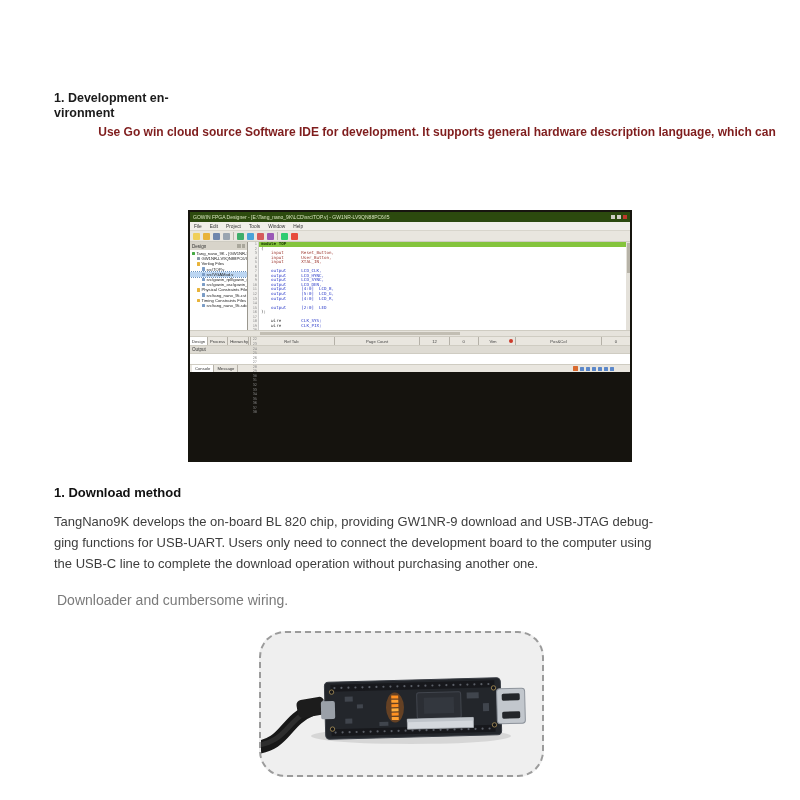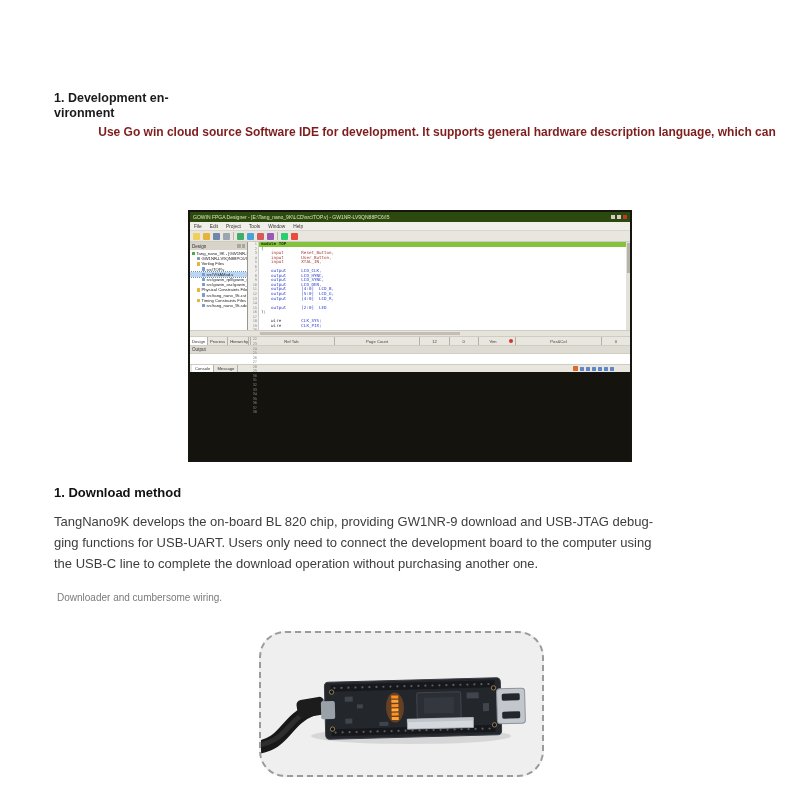--- a/index.html
+++ b/index.html
@@ -7,21 +7,21 @@
         font-family:"Liberation Sans",sans-serif;color:#222;}
   .abs{position:absolute;}
 
   
   .doc-title{left:117px;top:24px;font-size:27px;color:#565b60;letter-spacing:-0.3px;}
   .h1{left:54px;top:91px;font-size:12.5px;font-weight:bold;color:#1b1b1b;line-height:15px;white-space:pre-line;}
   .lead{left:97px;top:125px;width:680px;font-size:12px;font-weight:bold;color:#7f1d1d;text-align:center;}
   .body1{left:47px;top:152px;width:715px;font-size:10.5px;color:#5a5a5a;line-height:13px;white-space:pre-line;}
   .h2{left:54px;top:485px;font-size:13px;font-weight:bold;color:#111;}
   .body2{left:54px;top:511px;width:680px;font-size:13px;color:#3d3d3d;line-height:21px;white-space:pre-line;}
-  .caption2{left:57px;top:592px;font-size:10px;color:#7a7a7a;}
+  .caption2{left:57px;top:592px;font-size:14px;color:#7a7a7a;}
 
   
   .ide{left:188px;top:210px;width:444px;height:252px;border:2px solid #17150f;background:#ece9e2;
        box-sizing:border-box;display:flex;flex-direction:column;overflow:hidden;}
   .ide *{box-sizing:border-box;}
   .titlebar{height:10px;background:#2c4a0e;display:flex;align-items:center;padding:0 3px;flex:none;}
   .titlebar .wt{font-size:5px;color:#d9e6bf;white-space:nowrap;overflow:hidden;flex:1;}
   .winbtn{width:4px;height:4px;margin-left:2px;flex:none;}
   .menubar{height:9px;background:#f1efe9;display:flex;align-items:center;padding:0 4px;gap:8px;flex:none;border-bottom:1px solid #d8d5cc;}
   .menu-item{font-size:4.8px;color:#333;}

